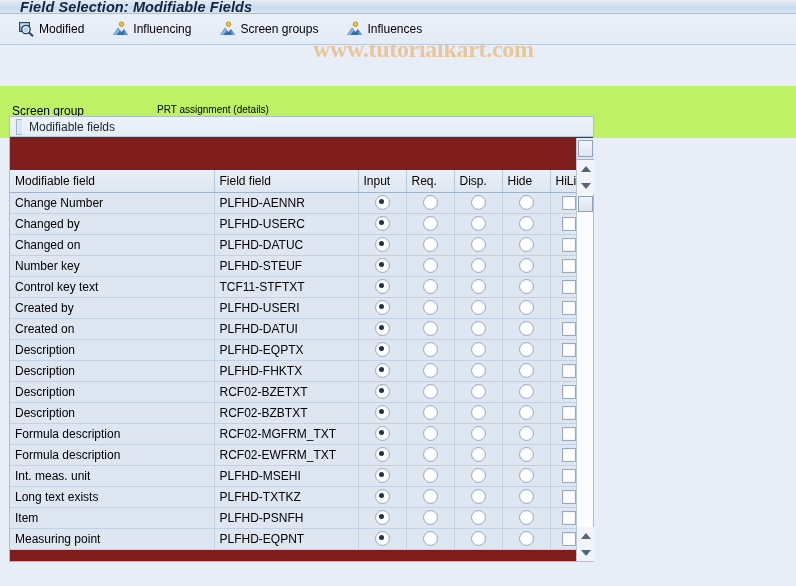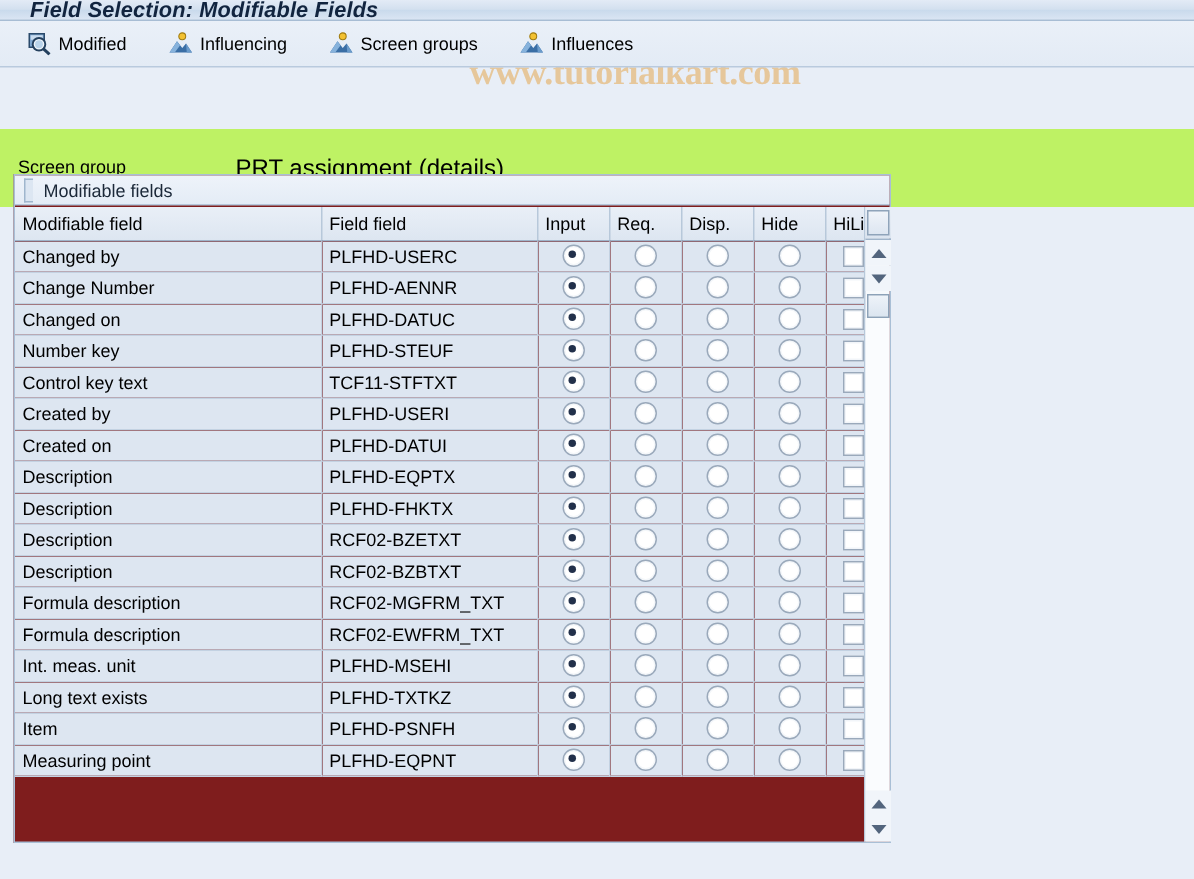--- a/index.html
+++ b/index.html
@@ -85,21 +85,21 @@
     width: 796px; height: 52px;
     background: #bef264;
     margin-top: 24px;
   }
   #screen-group-label {
     position: absolute; left: 12px; top: 18px;
     font-size: 12px; color: #000;
   }
   #screen-group-value {
     position: absolute; left: 157px; top: 18px;
-    font-size: 16px; color: #000;
+    font-size: 10px; color: #000;
   }
 
   
   #group-box {
     position: absolute;
     left: 9px;
     top: 116px;
     width: 585px;
     height: 446px;
     border: 1px solid #a9bfd6;
@@ -126,21 +126,21 @@
 
   
   #table-wrap {
     position: absolute;
     left: 0; top: 21px;
     width: 583px;
     height: 423px;
     box-sizing: border-box;
     display: flex;
   }
-  #table-area { width: 566px; flex: 0 0 566px; }
+  #table-area { width: 566px; flex: 0 0 566px; margin-top: 32px; }
 
   table.grid {
     border-collapse: collapse;
     width: 566px;
     table-layout: fixed;
   }
   table.grid col.c-field { width: 204px; }
   table.grid col.c-name  { width: 144px; }
   table.grid col.c-opt   { width: 48px; }
   table.grid col.c-hili  { width: 38px; }
@@ -348,31 +348,31 @@
             <th>Field field</th>
             <th>Input</th>
             <th>Req.</th>
             <th>Disp.</th>
             <th>Hide</th>
             <th>HiLi</th>
           </tr>
         </thead>
         <tbody id="table-body">
             <tr>
+              <td>Change Number</td>
+              <td>PLFHD-AENNR</td>
+              <td class="ctrl"><span class="radio on"></span></td>
+              <td class="ctrl"><span class="radio"></span></td>
+              <td class="ctrl"><span class="radio"></span></td>
+              <td class="ctrl"><span class="radio"></span></td>
+              <td class="ctrl"><span class="checkbox"></span></td>
+            </tr>
+            <tr>
               <td>Changed by</td>
               <td>PLFHD-USERC</td>
-              <td class="ctrl"><span class="radio on"></span></td>
-              <td class="ctrl"><span class="radio"></span></td>
-              <td class="ctrl"><span class="radio"></span></td>
-              <td class="ctrl"><span class="radio"></span></td>
-              <td class="ctrl"><span class="checkbox"></span></td>
-            </tr>
-            <tr>
-              <td>Change Number</td>
-              <td>PLFHD-AENNR</td>
               <td class="ctrl"><span class="radio on"></span></td>
               <td class="ctrl"><span class="radio"></span></td>
               <td class="ctrl"><span class="radio"></span></td>
               <td class="ctrl"><span class="radio"></span></td>
               <td class="ctrl"><span class="checkbox"></span></td>
             </tr>
             <tr>
               <td>Changed on</td>
               <td>PLFHD-DATUC</td>
               <td class="ctrl"><span class="radio on"></span></td>

